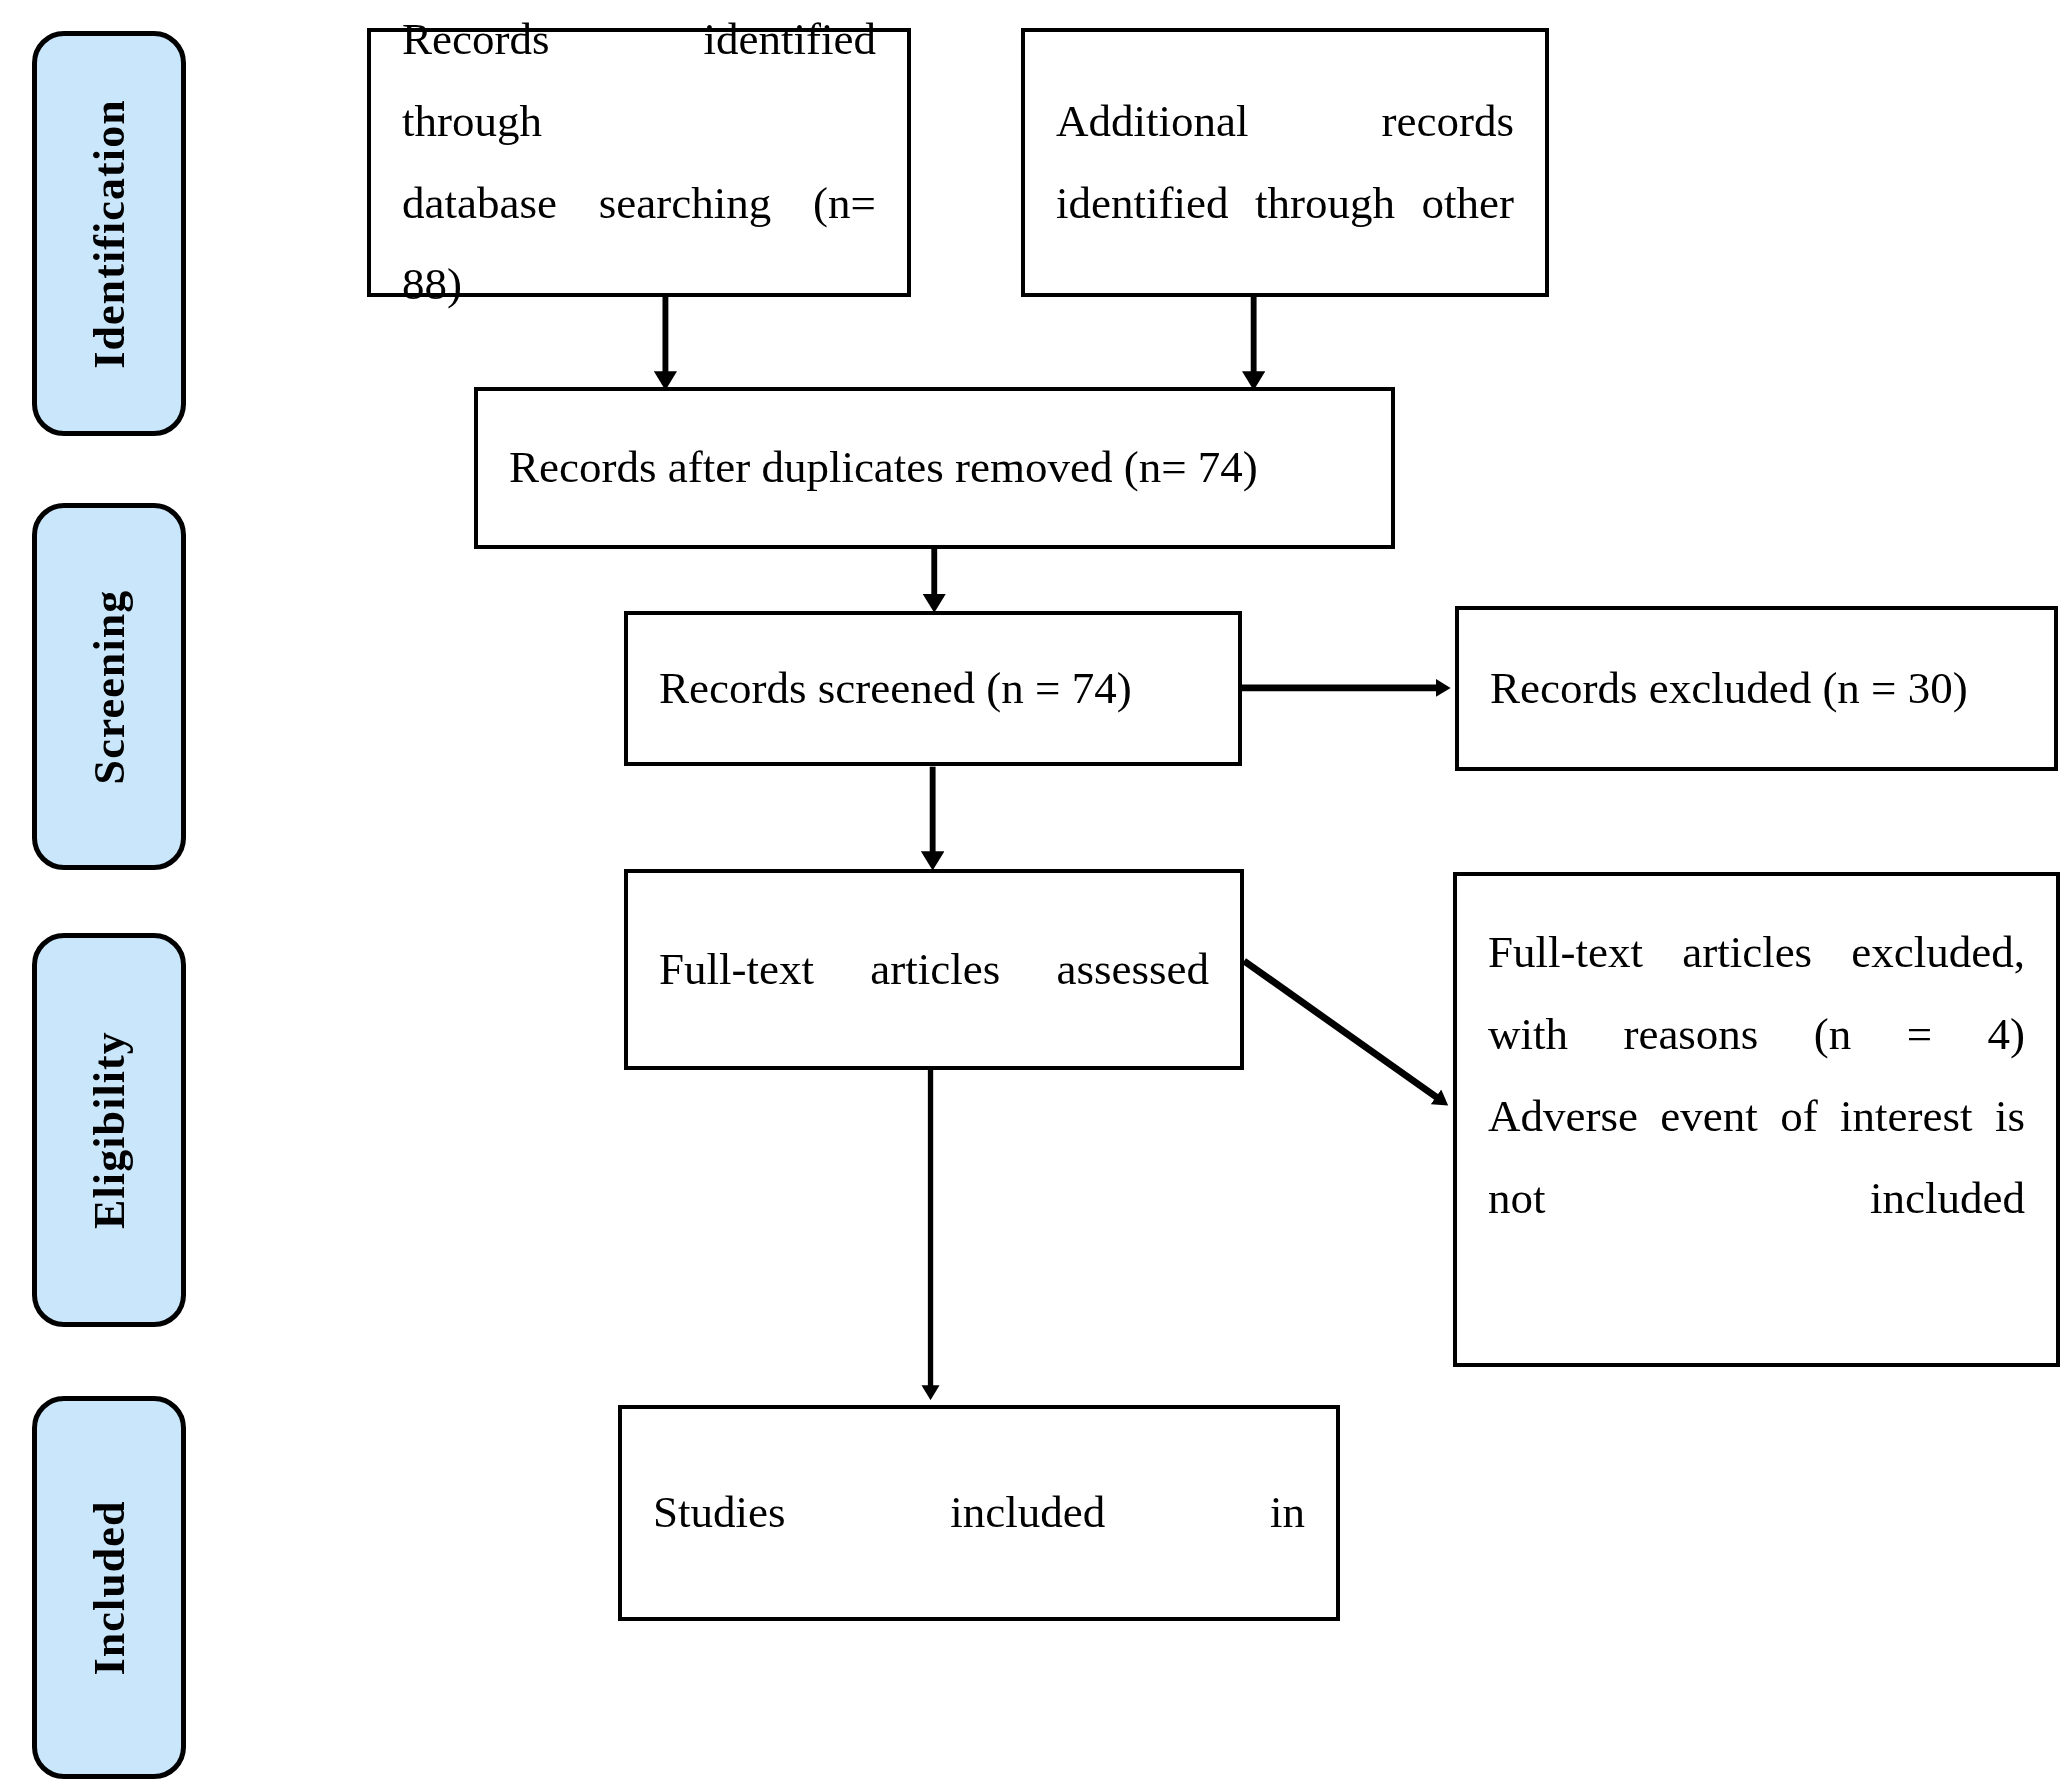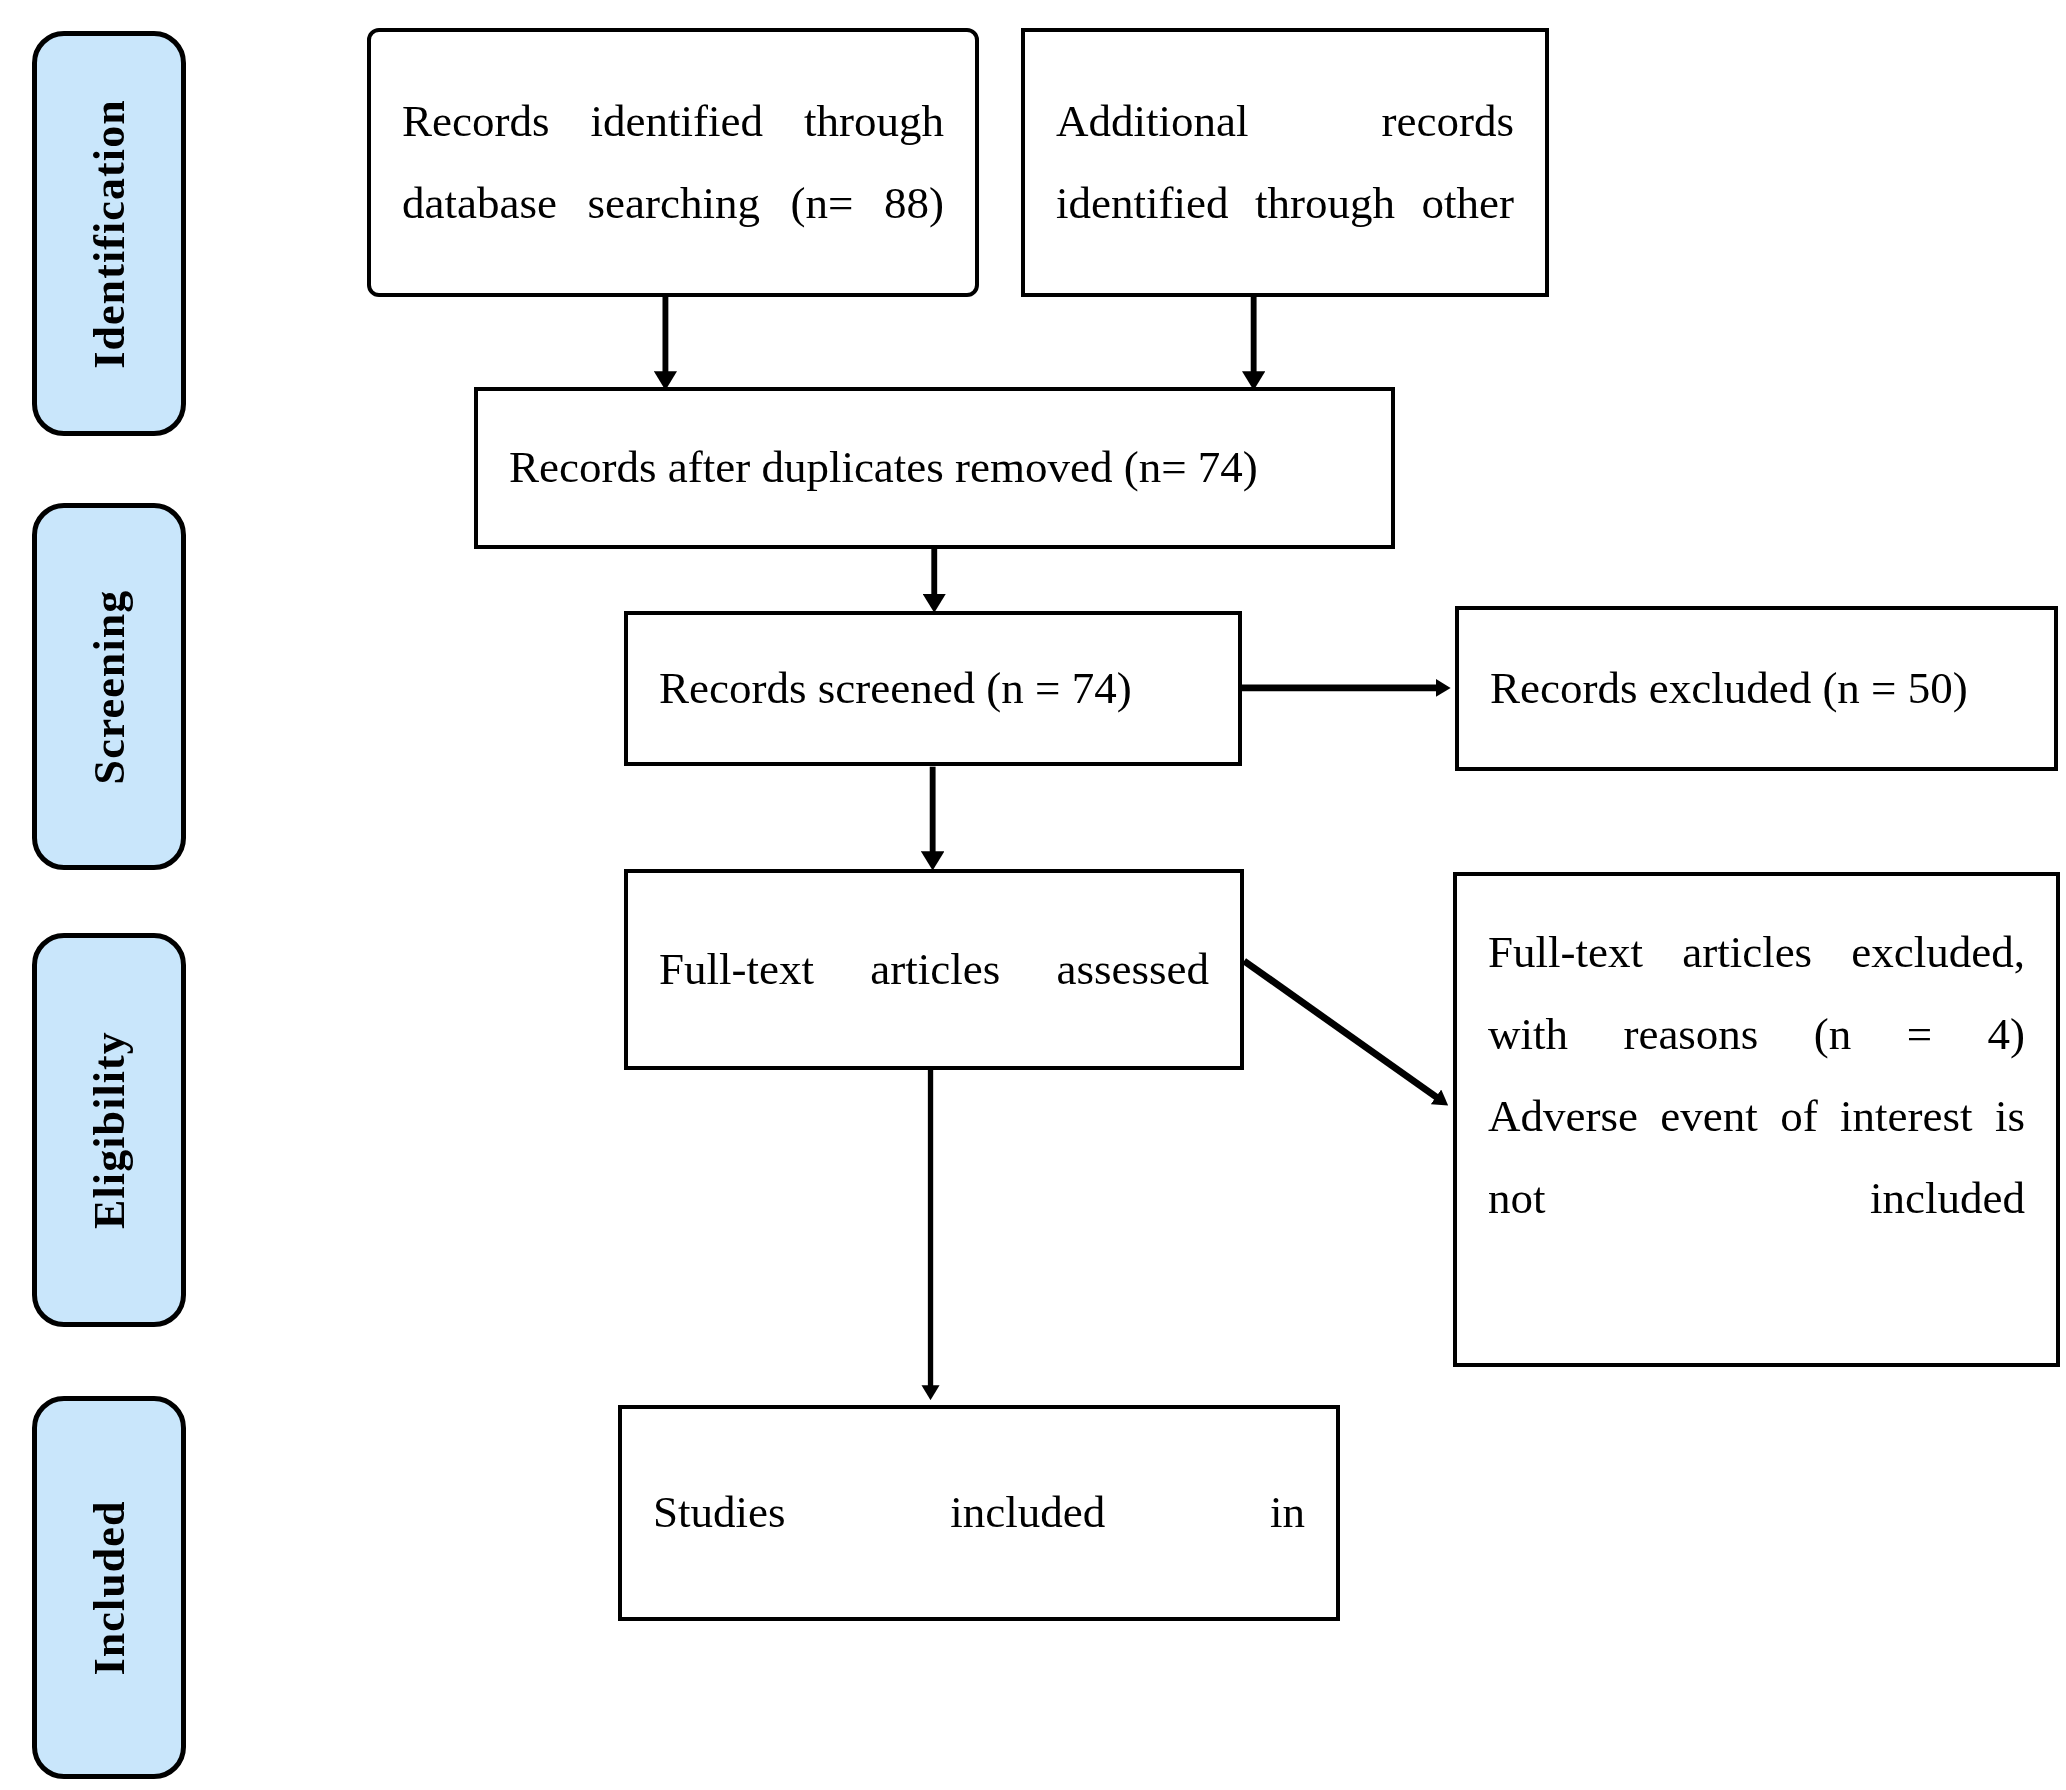--- a/index.html
+++ b/index.html
@@ -91,40 +91,40 @@
   </div>
 
   <div class="stage" style="left:32px; top:933px; width:154px; height:394px;">
     <span class="stage-label">Eligibility</span>
   </div>
 
   <div class="stage" style="left:32px; top:1396px; width:154px; height:383px;">
     <span class="stage-label">Included</span>
   </div>
 
-  <div class="node" style="left:367px; top:28px; width:612px; height:269px;border-radius:12px;">
+  <div class="node" style="left:367px; top:28px; width:544px; height:269px;">
     <div class="node-text">Records  identified  through
 database searching (n=  88)</div>
   </div>
 
   <div class="node" style="left:1021px; top:28px; width:528px; height:269px;">
     <div class="node-text">Additional                records
 identified   through   other</div>
   </div>
 
   <div class="node" style="left:474px; top:387px; width:921px; height:162px;">
     <div class="node-text natural">Records after duplicates removed (n=  74)</div>
   </div>
 
   <div class="node" style="left:624px; top:611px; width:618px; height:155px;">
     <div class="node-text natural">Records screened (n = 74)</div>
   </div>
 
   <div class="node" style="left:1455px; top:606px; width:603px; height:165px;">
-    <div class="node-text natural">Records excluded (n = 50)</div>
+    <div class="node-text natural">Records excluded (n = 30)</div>
   </div>
 
   <div class="node" style="left:624px; top:869px; width:620px; height:201px;">
     <div class="node-text">Full-text    articles    assessed</div>
   </div>
 
   <div class="node" style="left:1453px; top:872px; width:607px; height:495px; align-items:flex-start;">
     <div class="node-text" style="padding-top:36px;">Full-text  articles  excluded,
 with reasons (n = 4)
 Adverse  event  of  interest  is

